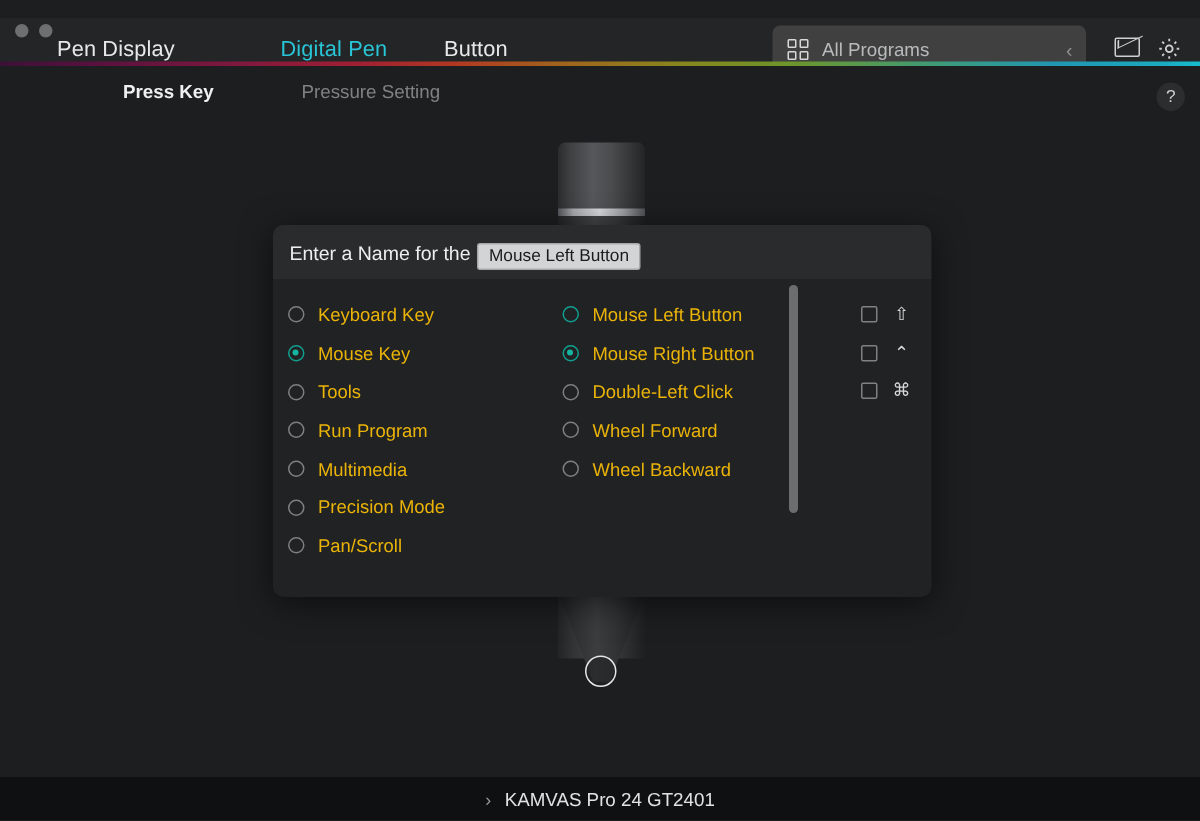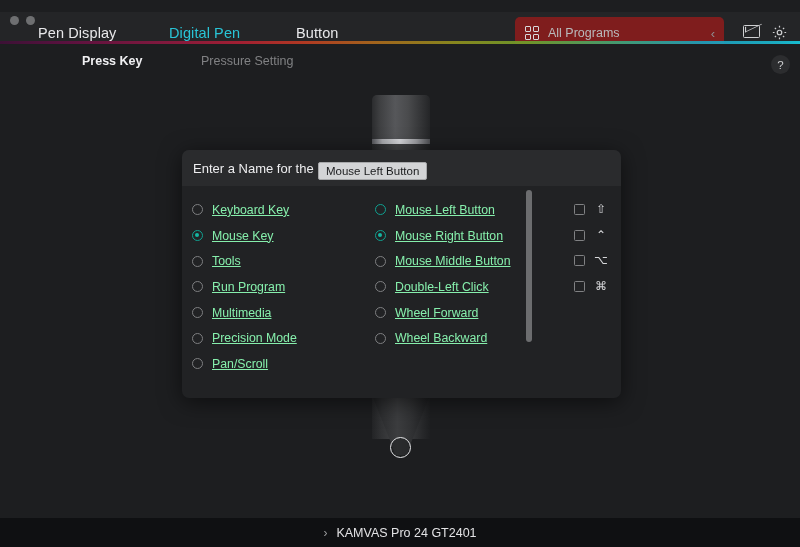--- a/index.html
+++ b/index.html
@@ -45,28 +45,28 @@
   .topnav-item {
     color: #e8e8ea;
     font-size: 14.5px;
     letter-spacing: .1px;
     padding: 0 6px;
     cursor: pointer;
     white-space: nowrap;
   }
   .topnav-item.active { color: #29c4d6; }
   .tn-pos-1 { position: absolute; left: 32px; top: 13px; }
-  .tn-pos-2 { position: absolute; left: 163px; top: 13px; }
+  .tn-pos-2 { position: absolute; left: 181px; top: 13px; }
   .tn-pos-3 { position: absolute; left: 290px; top: 13px; }
 
   .prog-select {
     position: absolute;
     left: 515px; top: 5px;
     width: 209px; height: 32px;
-    background: #7f1d1d;
+    background: #404040;
     border-radius: 5px;
     display: flex;
     align-items: center;
     padding: 0 9px 0 10px;
     cursor: pointer;
   }
   .grid-ic {
     width: 14px; height: 14px;
     display: grid;
     grid-template-columns: 6px 6px;
@@ -268,25 +268,24 @@
   .radio.on { border-color: #10a090; }
   .radio.on::after {
     content: "";
     position: absolute;
     left: 2.2px; top: 2.2px;
     width: 4.2px; height: 4.2px;
     border-radius: 50%;
     background: #15b5a2;
   }
   .row-label {
-    color: #86efac;
+    color: #eab308;
     font-size: 12.3px;
     margin-left: 9px;
     white-space: nowrap;
-    text-decoration: underline;
   }
 
   .opt-row { padding-left: 8px; position: relative; }
   .modbox {
     position: absolute;
     left: 207px; top: 7px;
     width: 11px; height: 11px;
     border: 1.3px solid #808183;
     border-radius: 1.5px;
     cursor: pointer;
@@ -458,26 +457,20 @@
           <span class="modglyph">⇧</span>
         </div>
         <div class="row opt-row">
           <span class="radio on"></span>
           <span class="row-label">Mouse Right Button</span>
           <span class="modbox"></span>
           <span class="modglyph">⌃</span>
         </div>
         <div class="row opt-row">
           <span class="radio"></span>
-          <span class="row-label">Mouse Middle Button</span>
-          <span class="modbox"></span>
-          <span class="modglyph">⌥</span>
-        </div>
-        <div class="row opt-row">
-          <span class="radio"></span>
           <span class="row-label">Double-Left Click</span>
           <span class="modbox"></span>
           <span class="modglyph">⌘</span>
         </div>
         <div class="row opt-row">
           <span class="radio"></span>
           <span class="row-label">Wheel Forward</span>
         </div>
         <div class="row opt-row">
           <span class="radio"></span>

